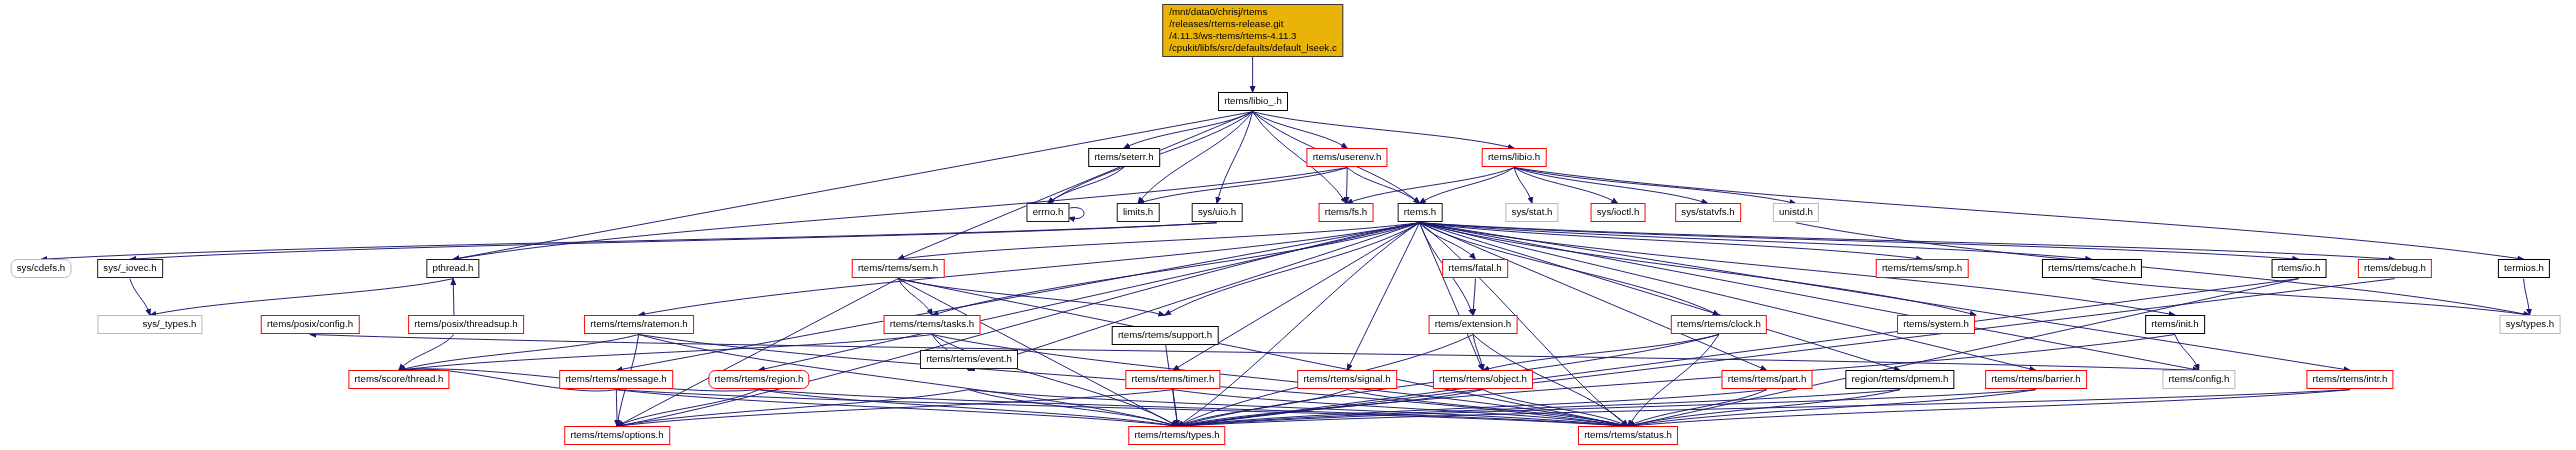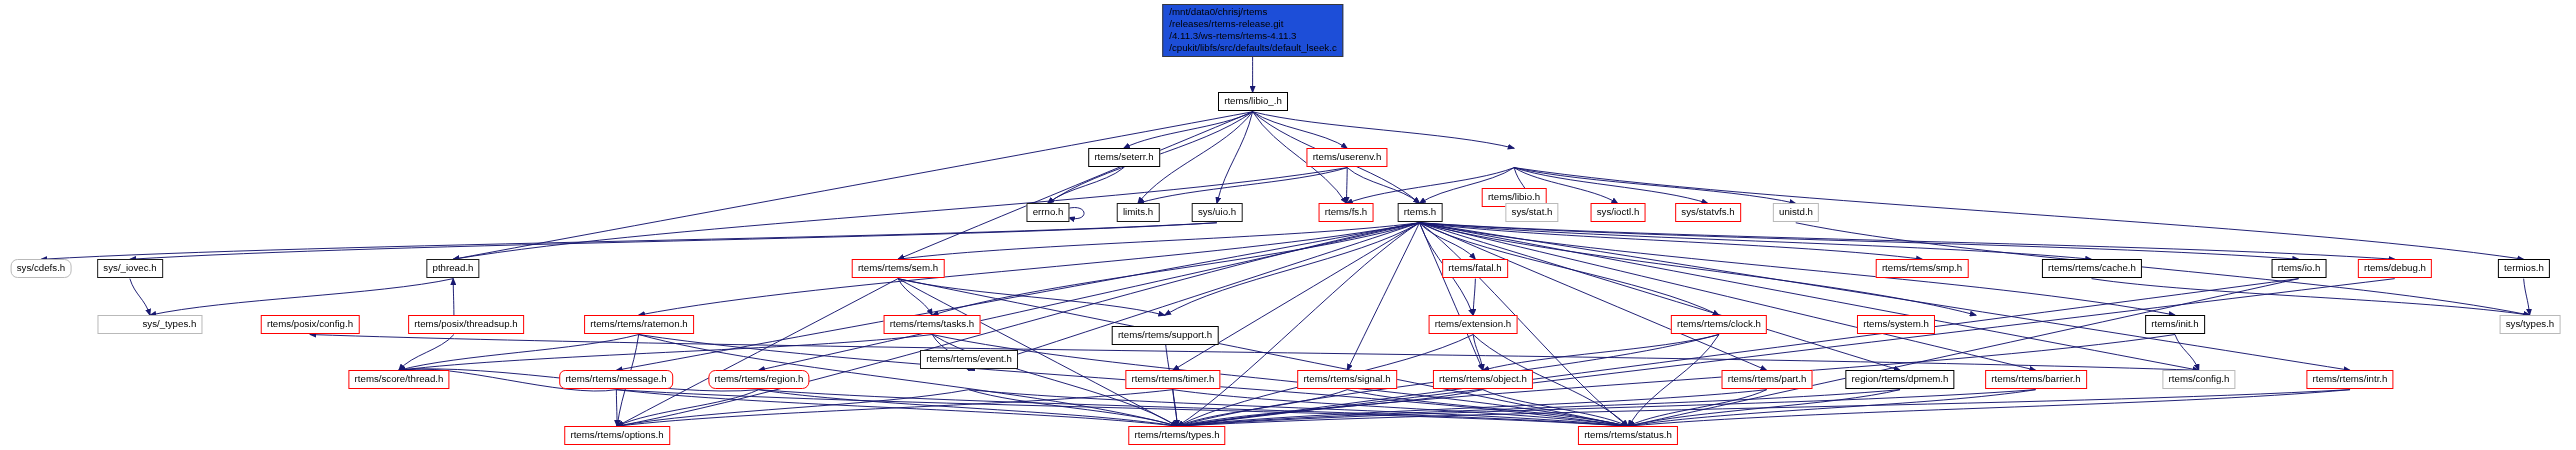--- a/index.html
+++ b/index.html
@@ -34,21 +34,21 @@
     text-align: center;
     box-sizing: border-box;
     height: 19.4px;
   }
   .node.black { border: 0.7px solid #000000; }
   .node.bold  { border: 1.5px solid #1a1a1a; }
   .node.red   { border: 1.5px solid #ff0000; }
   .node.gray  { border: 0.7px solid #b9b9b9; }
   .node.root  {
     border: 1.5px solid #383838;
-    background: #1d4ed8;
+    background: #eab308;
     height: auto;
     text-align: left;
     font-size: 9.7px;
     line-height: 12px;
     padding: 1.5px 6px;
   }
 </style>
 </head>
 <body>
 
@@ -184,21 +184,21 @@
       </div>
       <div class="node black" style="left: 1253px; top: 92px;">
         <div>rtems/libio_.h</div>
       </div>
       <div class="node black" style="left: 1124px; top: 148px;">
         <div>rtems/seterr.h</div>
       </div>
       <div class="node red" style="left: 1347px; top: 148px;">
         <div>rtems/userenv.h</div>
       </div>
-      <div class="node red" style="left: 1514px; top: 148px; margin-top: 40px;">
+      <div class="node red" style="left: 1514px; top: 148px;">
         <div>rtems/libio.h</div>
       </div>
       <div class="node bold" style="left: 1048px; top: 203px;">
         <div>errno.h</div>
       </div>
       <div class="node bold" style="left: 1138px; top: 203px;">
         <div>limits.h</div>
       </div>
       <div class="node bold" style="left: 1217px; top: 203px;">
         <div>sys/uio.h</div>
@@ -268,33 +268,33 @@
       </div>
       <div class="node black" style="left: 1165px; top: 326px;">
         <div>rtems/rtems/support.h</div>
       </div>
       <div class="node red" style="left: 1473px; top: 315px;">
         <div>rtems/extension.h</div>
       </div>
       <div class="node red" style="left: 1719px; top: 315px;">
         <div>rtems/rtems/clock.h</div>
       </div>
-      <div class="node red" style="left: 1896px; top: 315px;">
+      <div class="node red" style="left: 1936px; top: 315px;">
         <div>rtems/system.h</div>
       </div>
       <div class="node black" style="left: 2175px; top: 315px;">
         <div>rtems/init.h</div>
       </div>
       <div class="node gray" style="left: 2530px; top: 315px;">
         <div>sys/types.h</div>
       </div>
       <div class="node red" style="left: 399px; top: 370px;">
         <div>rtems/score/thread.h</div>
       </div>
-      <div class="node red" style="left: 616px; top: 370px; border-radius: 6px;">
+      <div class="node red" style="left: 616px; top: 370px;">
         <div>rtems/rtems/message.h</div>
       </div>
       <div class="node red" style="left: 759px; top: 370px; border-radius: 7px;">
         <div>rtems/rtems/region.h</div>
       </div>
       <div class="node bold" style="left: 969px; top: 350px;">
         <div>rtems/rtems/event.h</div>
       </div>
       <div class="node red" style="left: 1173px; top: 370px;">
         <div>rtems/rtems/timer.h</div>

